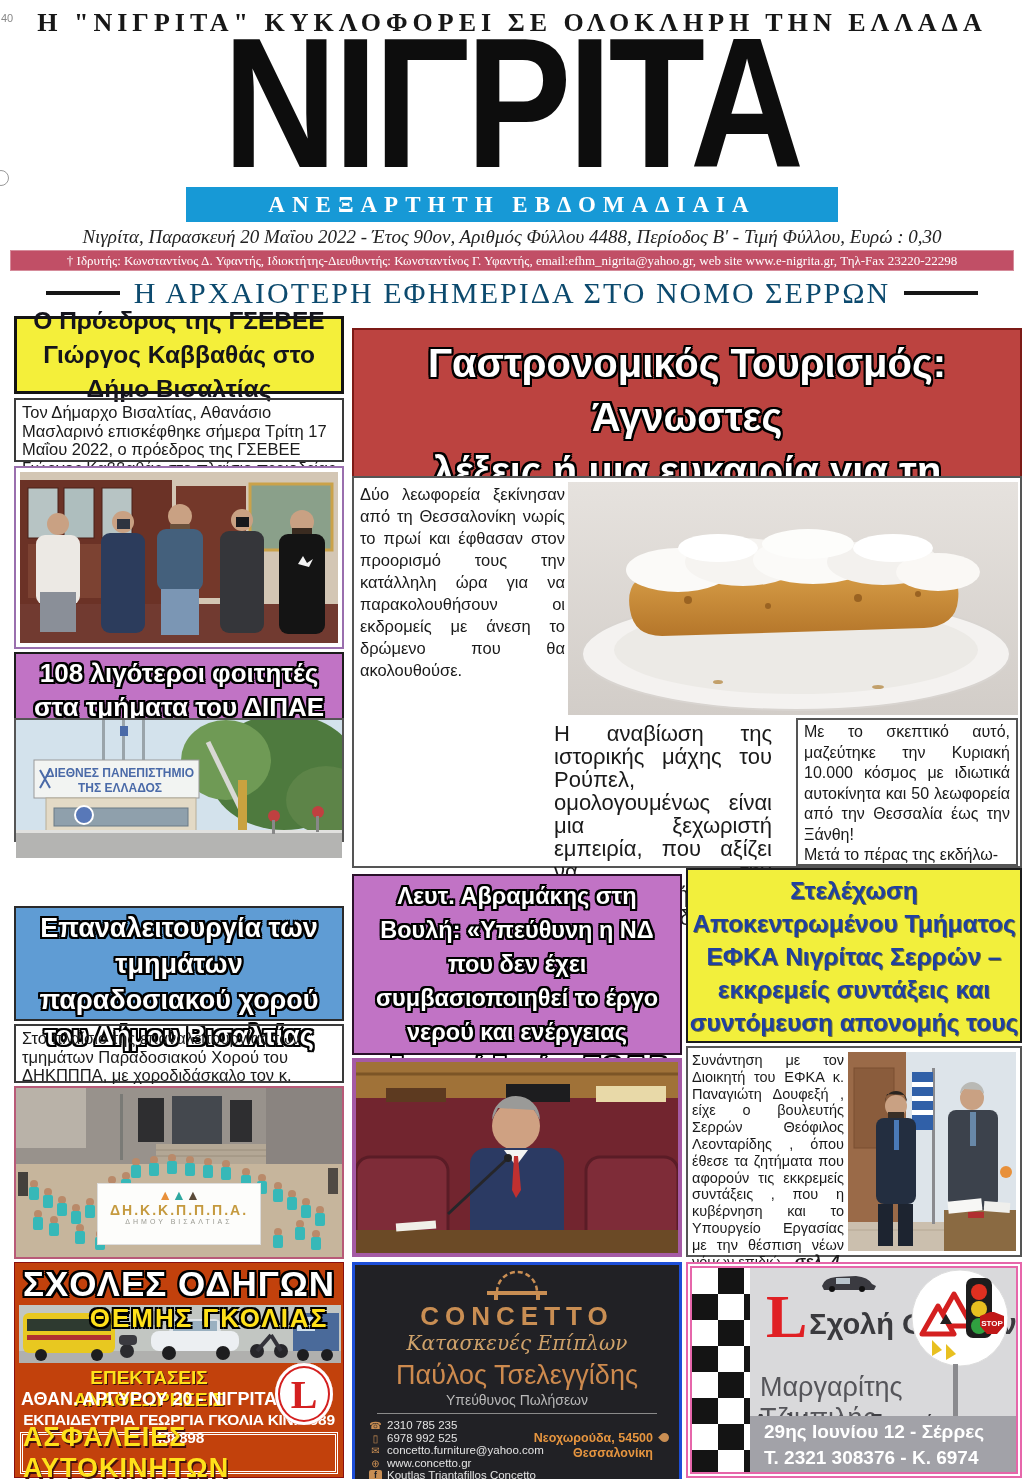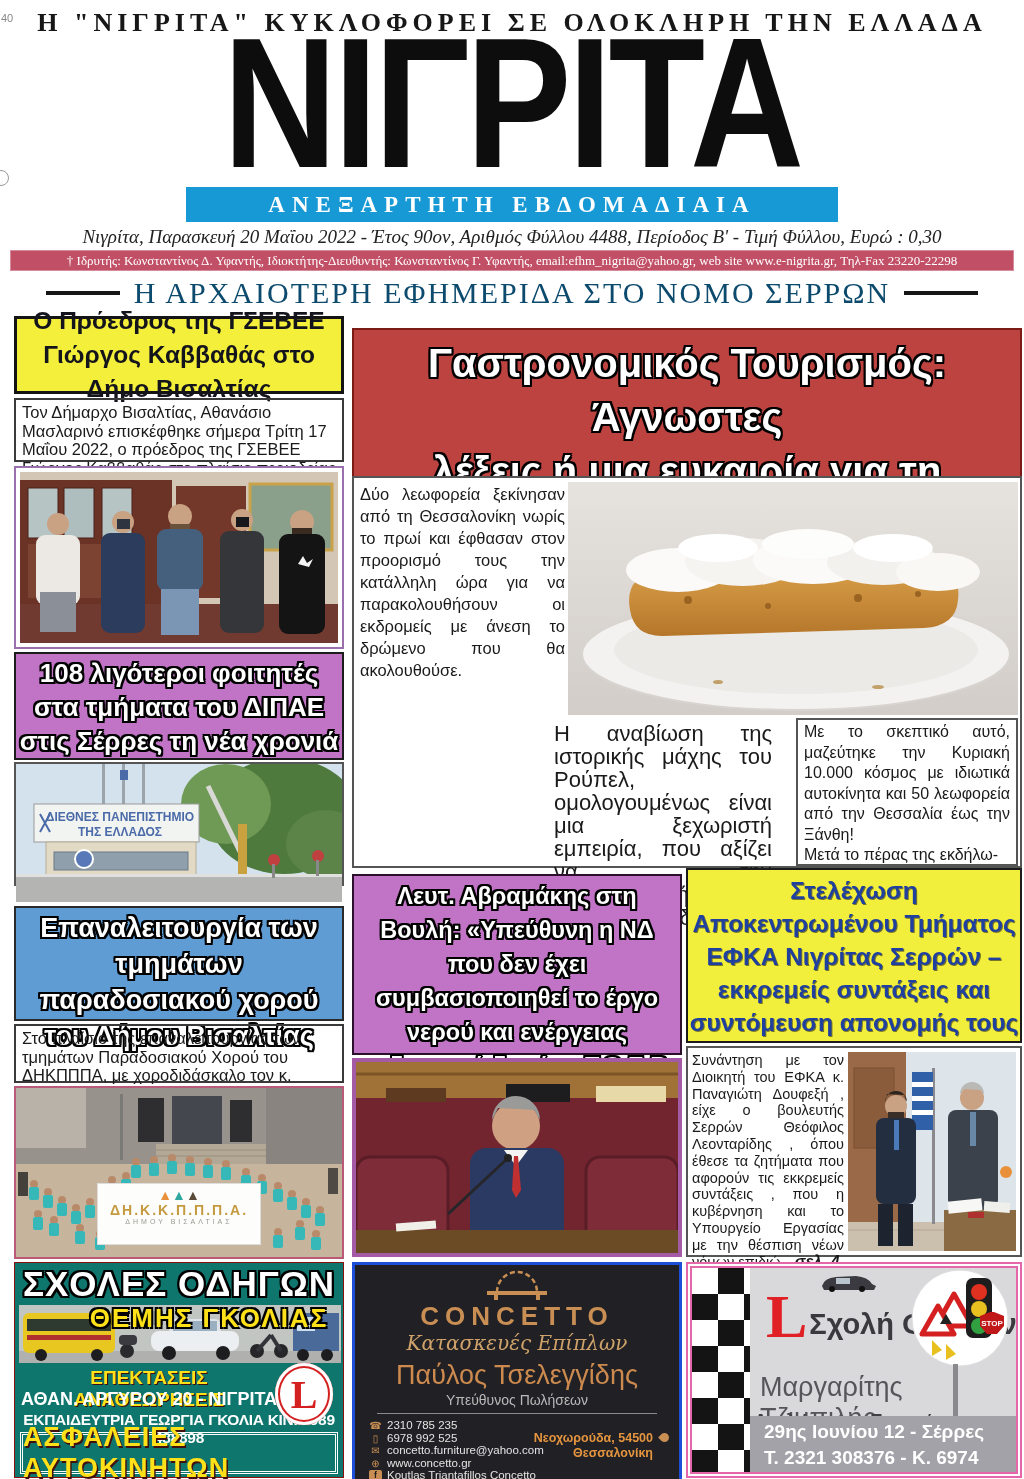--- a/index.html
+++ b/index.html
@@ -32,21 +32,21 @@
   
   #a1-head{left:14px;top:316px;width:330px;height:78px;background:#f4ef3a;border:3px solid #141414;
            box-sizing:border-box;font-weight:bold;font-size:24.5px;line-height:34px;color:#14141c;
            display:flex;align-items:center;justify-content:center;padding:0 4px;}
   #a1-body{left:14px;top:398px;width:330px;height:64px;border:2px solid #3a3a3a;box-sizing:border-box;
            padding:3px 6px;font-size:16.5px;line-height:18.5px;}
   #photo1{left:14px;top:466px;width:330px;height:183px;border:2px solid #9a6fae;background:#fff;
           box-sizing:border-box;padding:4px;}
   #a2-head{left:14px;top:652px;width:330px;height:108px;background:#c173c5;border:2px solid #1c1c1c;
            box-sizing:border-box;font-weight:bold;font-size:26px;line-height:34px;padding-top:2px;}
-  #photo2{left:14px;top:762px;width:330px;height:124px;border:2px solid #555;box-sizing:border-box;}
+  #photo2{left:14px;top:718px;width:330px;height:124px;border:2px solid #555;box-sizing:border-box;}
   #a3-head{left:14px;top:906px;width:330px;height:115px;background:#5f9cd4;border:2px solid #2a2a2a;
            box-sizing:border-box;font-weight:bold;font-size:27px;line-height:36px;padding-top:2px;}
   #a3-body{left:14px;top:1024px;width:330px;height:59px;border:2px solid #3a3a3a;box-sizing:border-box;
            padding:3px 6px;font-size:16.5px;line-height:18.5px;}
   #photo3{left:14px;top:1086px;width:330px;height:173px;border:2px solid #b85a78;box-sizing:border-box;background:#c6b59c;}
   #dance-logo{left:50%;transform:translateX(-50%);top:95px;width:162px;height:60px;background:#fdfdfb;
               border:1px solid #ddd;text-align:center;}
   #dance-logo .mark{font-size:14px;line-height:14px;margin-top:4px;}
   #dance-logo .big{color:#c59a3f;font-weight:bold;font-size:14px;letter-spacing:2px;}
   #dance-logo .sub{color:#9a9a92;font-size:7px;letter-spacing:3px;}
@@ -72,21 +72,21 @@
   #leo-head .nm{font-weight:bold;font-size:29px;color:#d32020;line-height:36px;
                 text-shadow:1px 1px 0 #333;}
   #leo-head .rest{font-weight:bold;font-size:24.5px;color:#2040a0;line-height:33px;
                 text-shadow:1px 1px 0 rgba(20,20,20,.55);}
   #leo-body{left:686px;top:1046px;width:336px;height:211px;border:2px solid #555;box-sizing:border-box;background:#fff;}
   #leo-text{left:4px;top:4px;width:152px;font-size:14.5px;line-height:16.8px;text-align:justify;}
   #leo-text .pgref{font-size:16px;}
   #photo6{left:160px;top:4px;width:168px;height:199px;background:#dde4ea;}
 
   
-  #ad-golias{left:14px;top:1262px;width:330px;height:216px;background:#0f766e;border:1px solid #8a0f0f;box-sizing:border-box;}
+  #ad-golias{left:14px;top:1262px;width:330px;height:216px;background:#c2410c;border:1px solid #8a0f0f;box-sizing:border-box;}
   #g-title{left:0;right:0;top:1px;font-weight:bold;font-size:35px;letter-spacing:1px;}
   #g-photo{left:4px;top:42px;width:322px;height:58px;background:#c2c6c2;}
   #g-name{left:0;right:0;top:40px;font-weight:bold;font-size:26px;letter-spacing:2px;color:#ffe11a;
           text-shadow:-2px -2px 0 #000,2px -2px 0 #000,-2px 2px 0 #000,2px 2px 0 #000;z-index:3;padding-left:60px;box-sizing:border-box;}
   #g-line1{left:0;width:268px;top:104px;font-weight:bold;font-size:19px;color:#ffe11a;text-shadow:1px 1px 0 #401010;}
   #g-line2{left:0;width:268px;top:126px;font-weight:bold;font-size:18px;color:#fff;}
   #g-line3{left:0;right:0;top:148px;font-weight:bold;font-size:15.5px;color:#fff;letter-spacing:-.3px;}
   #g-footer{left:5px;right:5px;top:169px;height:42px;border:3px double #fff;box-sizing:border-box;
             display:flex;align-items:center;justify-content:center;}
   #g-footer span{font-weight:bold;font-size:27px;color:#ffe11a;text-shadow:1.5px 1.5px 0 #401010;letter-spacing:1px;}

